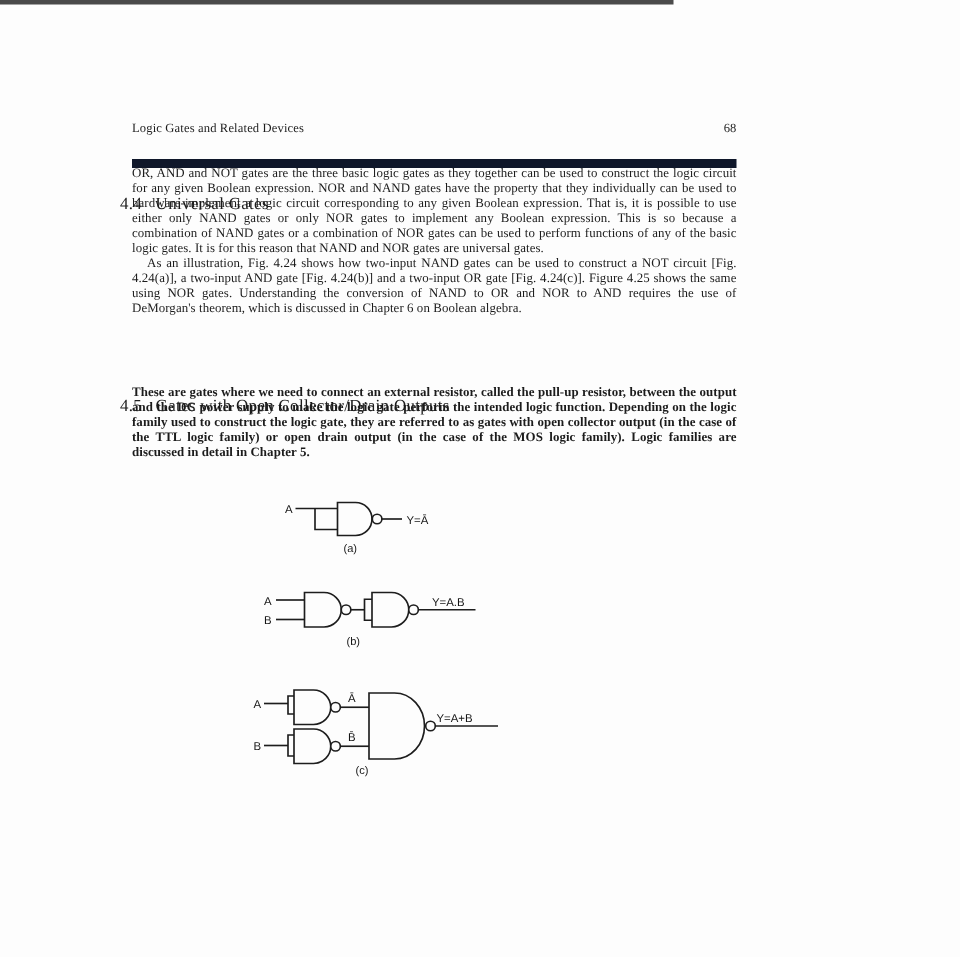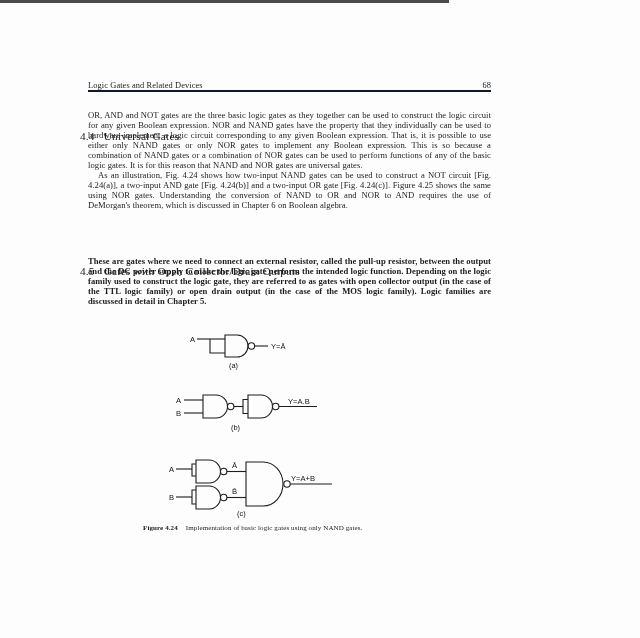--- a/index.html
+++ b/index.html
@@ -5,21 +5,21 @@
   html,body{margin:0;padding:0;background:#e9e9e9;}
   .page{
     position:relative;width:640px;height:638px;background:#fdfdfd;
     font-family:"Liberation Serif",serif;color:#1c1c1c;overflow:hidden;
   }
   .topbar{position:absolute;left:0;top:0;width:449px;height:3px;background:#4b4b4b;}
   .running-head{
     position:absolute;left:88px;top:81px;width:403px;
     display:flex;justify-content:space-between;align-items:flex-end;
     font-size:8.4px;letter-spacing:.1px;
-    border-bottom:2px solid #0f172a;padding-bottom:0;
+    border-bottom:6px solid #0f172a;padding-bottom:16px;
   }
   .section-heading{
     position:absolute;left:80px;width:403px;
     font-weight:normal;font-size:11.3px;letter-spacing:.2px;white-space:nowrap;margin-top:24px;
   }
   .section-heading .num{margin-right:9px;}
   #heading-44{top:106px;}
   #heading-45{top:241px;}
   .para-block{
     position:absolute;left:88px;width:403px;
@@ -120,17 +120,14 @@
       <text x="232" y="494">B̄</text>
 
       <path class="gate" d="M 246,462 L 263,462 A 20,22 0 0 1 263,506 L 246,506 Z"></path>
       <circle cx="287" cy="484" r="3.2"></circle>
       <line x1="290.2" y1="484" x2="332" y2="484"></line>
       <text x="291" y="481">Y=A+B</text>
       <text class="subfig" x="237" y="516">(c)</text>
     </g>
   </svg>
 
-  <div class="fig-caption">
-    <span class="cap-label">Figure 4.24</span><span>Implementation of basic logic gates using only NAND gates.</span>
-  </div>
 
 </div>
 
 </body></html>

